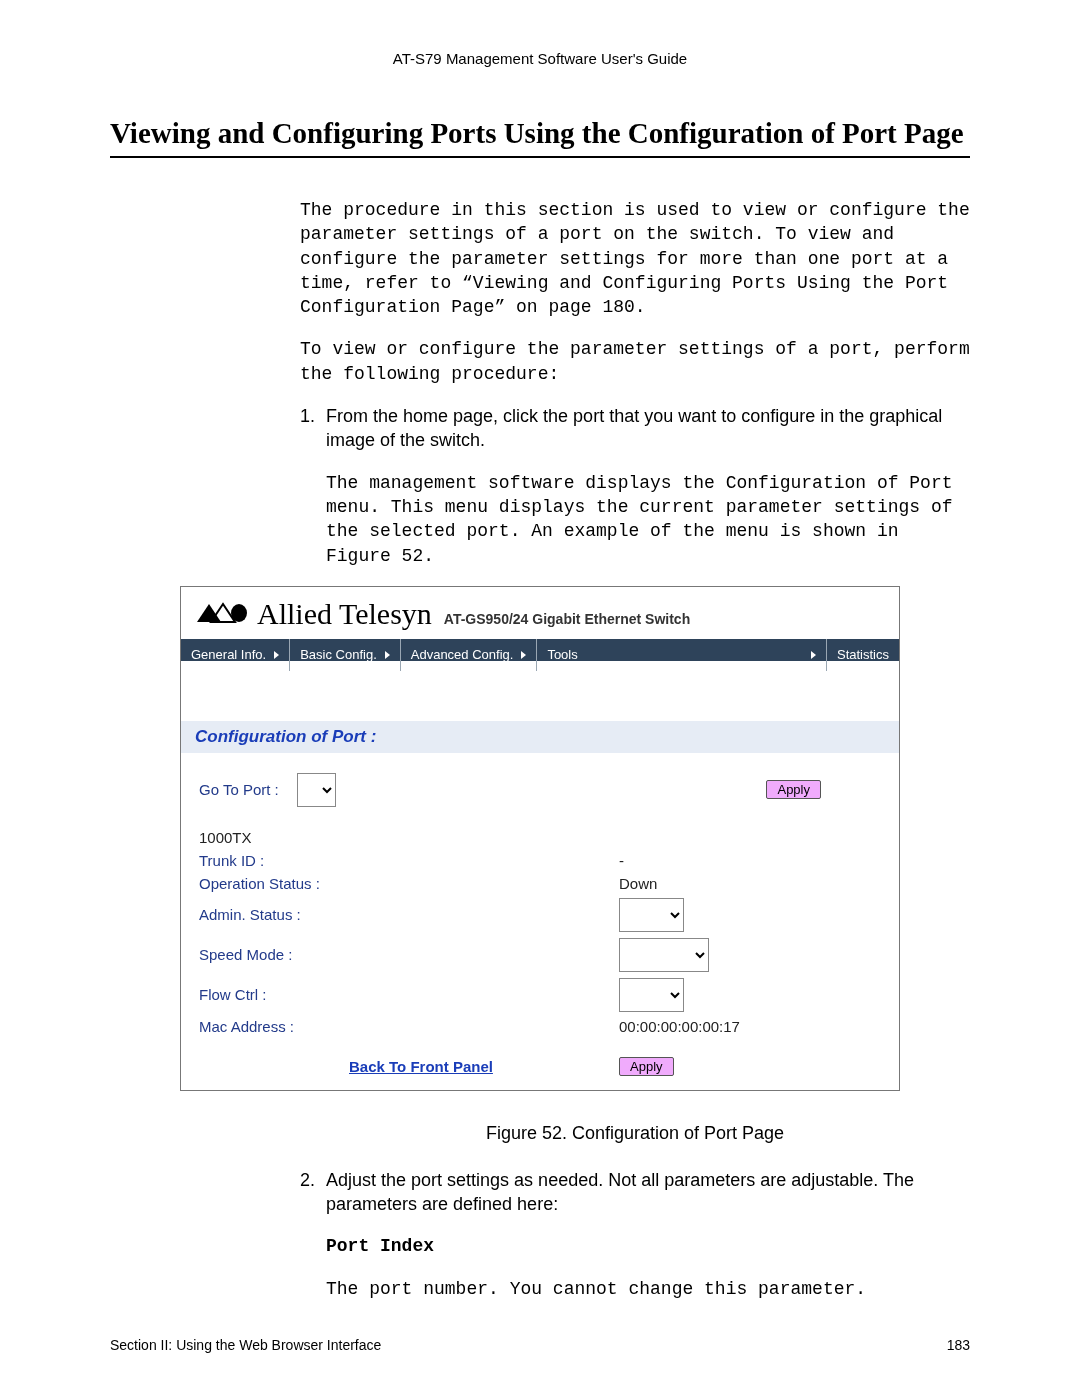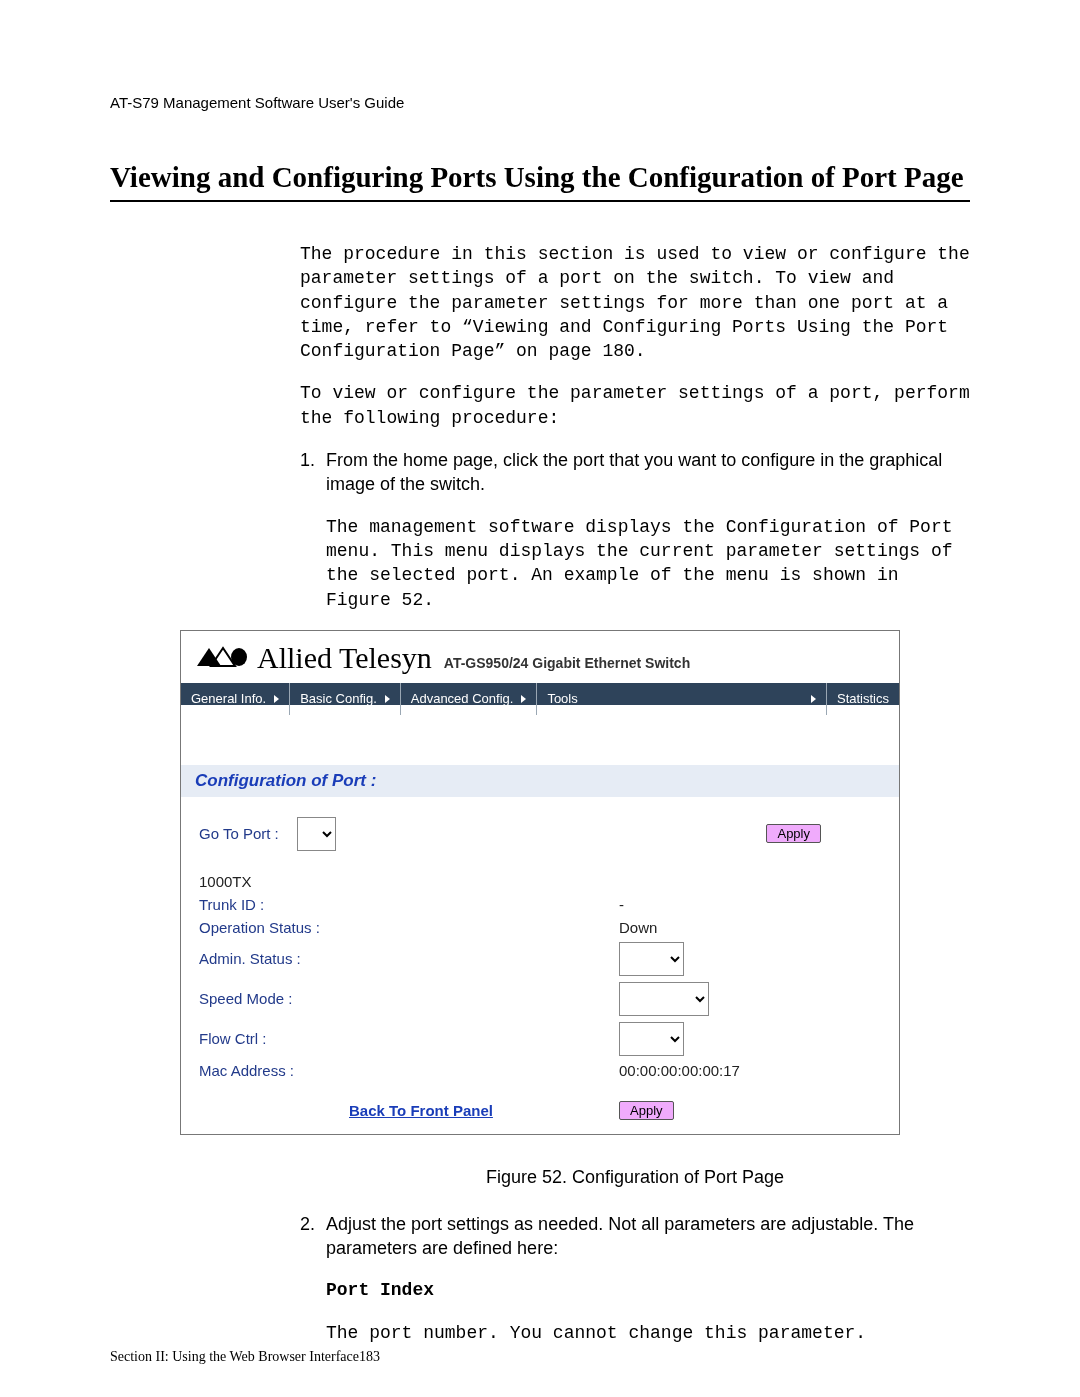--- a/index.html
+++ b/index.html
@@ -6,24 +6,23 @@
   body {
     width: 1080px;
     height: 1397px;
     background: #fff;
     font-family: Arial, Helvetica, sans-serif;
     color: #000;
     position: relative;
     padding: 50px 110px 60px 110px;
   }
   .doc-header {
-    text-align: left;
+    text-align: center;
     font-size: 15px;
     margin-bottom: 50px;
-    margin-top: 44px;
   }
   .page-title {
     font-family: "Times New Roman", Times, serif;
     font-size: 29px;
     font-weight: bold;
     border-bottom: 2px solid #000;
     padding-bottom: 6px;
     margin-bottom: 40px;
   }
   .body-text {
@@ -157,27 +156,26 @@
   .figure-caption {
     text-align: center;
     font-size: 18px;
     margin-top: 16px;
     margin-bottom: 24px;
     margin-left: 190px;
   }
 
   .footer {
     position: absolute;
-    bottom: 32px;
+    bottom: 44px;
     left: 110px;
     right: 110px;
     display: flex;
-    justify-content: flex-start;
+    justify-content: space-between;
     font-size: 14px;
-    font-family: Liberation Serif, serif;
   }
 </style>
 </head>
 <body>
 
 <div class="doc-header">AT-S79 Management Software User's Guide</div>
 
 <h1 class="page-title">Viewing and Configuring Ports Using the Configuration of Port Page</h1>
 
 <div class="body-text">

